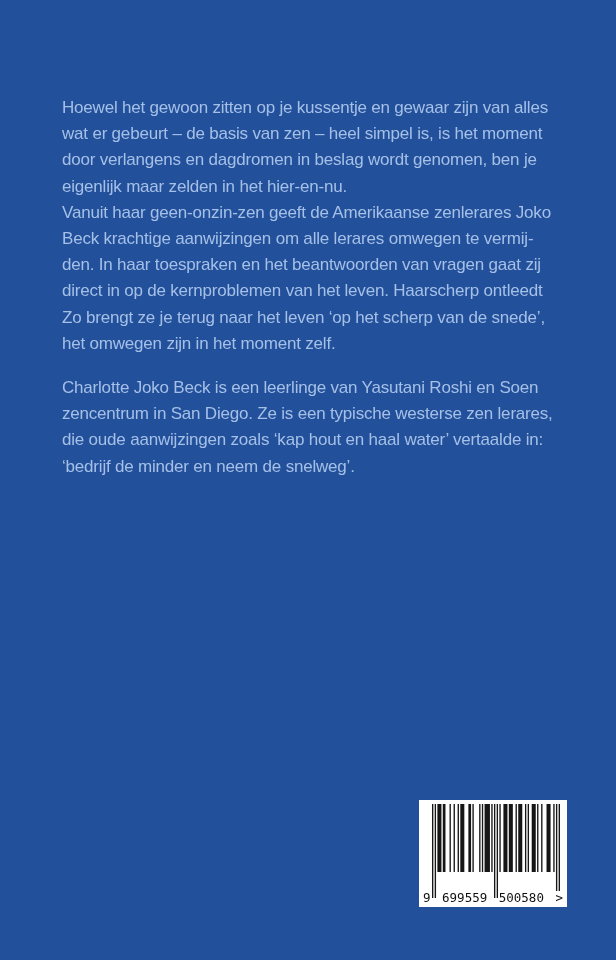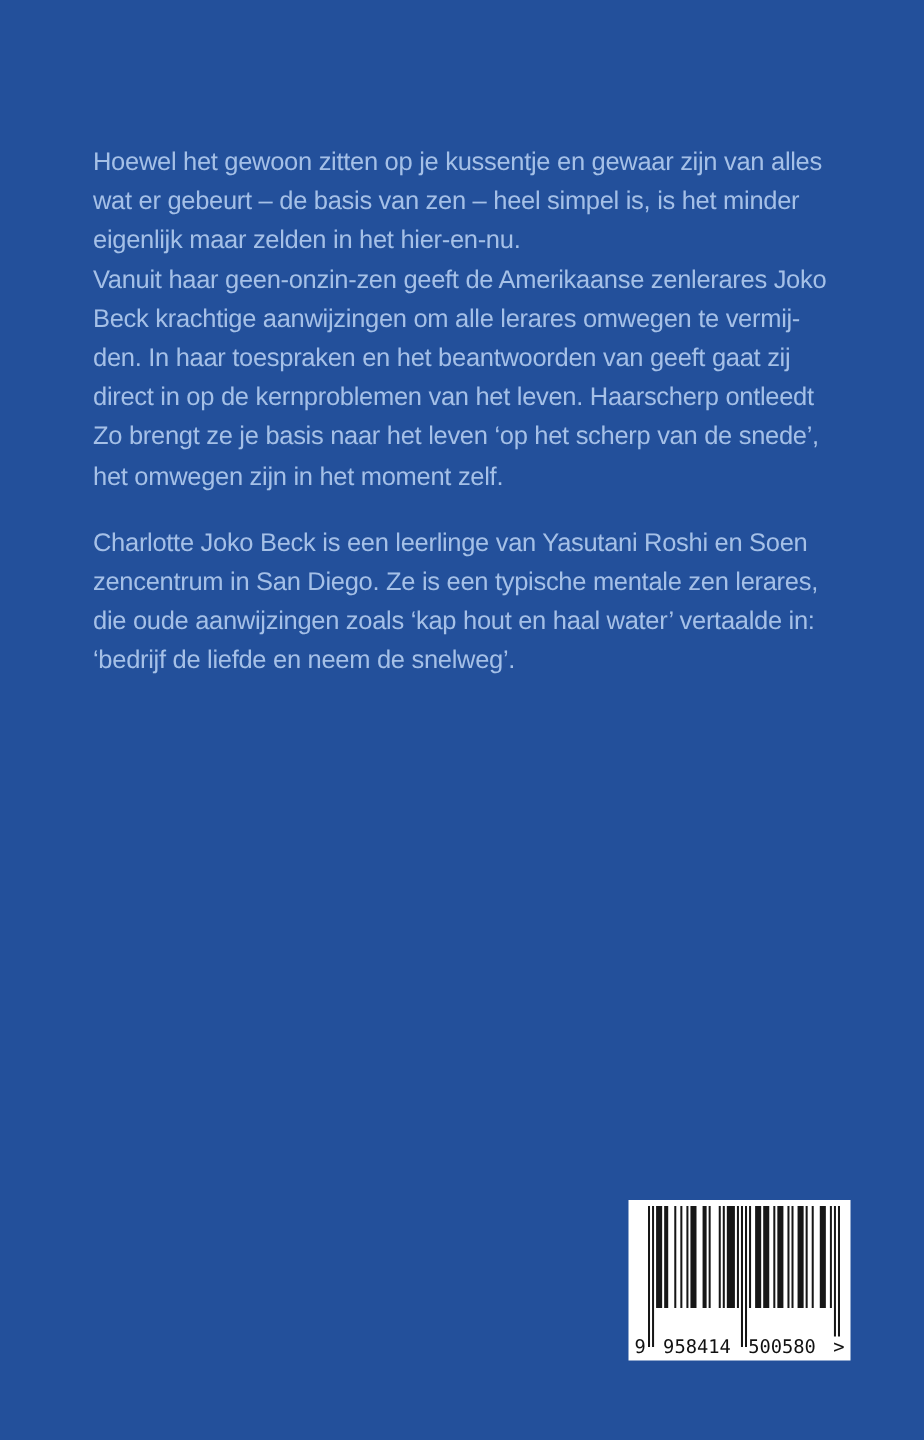--- a/index.html
+++ b/index.html
@@ -69,36 +69,37 @@
   }
 </style>
 </head>
 <body>
 
 <div class="cover">
 
   <div class="text-block">
       <div class="paragraph">
         <div class="line">Hoewel het gewoon zitten op je kussentje en gewaar zijn van alles</div>
-        <div class="line">wat er gebeurt – de basis van zen – heel simpel is, is het minder</div>
+        <div class="line">wat er gebeurt – de basis van zen – heel simpel is, is het moment</div>
+        <div class="line">door verlangens en dagdromen in beslag wordt genomen, ben je</div>
         <div class="line">eigenlijk maar zelden in het hier-en-nu.</div>
       </div>
       <div class="paragraph">
         <div class="line">Vanuit haar geen-onzin-zen geeft de Amerikaanse zenlerares Joko</div>
         <div class="line">Beck krachtige aanwijzingen om alle lerares omwegen te vermij-</div>
-        <div class="line">den. In haar toespraken en het beantwoorden van geeft gaat zij</div>
+        <div class="line">den. In haar toespraken en het beantwoorden van vragen gaat zij</div>
         <div class="line">direct in op de kernproblemen van het leven. Haarscherp ontleedt</div>
-        <div class="line">Zo brengt ze je basis naar het leven ‘op het scherp van de snede’,</div>
+        <div class="line">Zo brengt ze je terug naar het leven ‘op het scherp van de snede’,</div>
         <div class="line">het omwegen zijn in het moment zelf.</div>
       </div>
       <div class="paragraph">
         <div class="line">Charlotte Joko Beck is een leerlinge van Yasutani Roshi en Soen</div>
-        <div class="line">zencentrum in San Diego. Ze is een typische mentale zen lerares,</div>
+        <div class="line">zencentrum in San Diego. Ze is een typische westerse zen lerares,</div>
         <div class="line">die oude aanwijzingen zoals ‘kap hout en haal water’ vertaalde in:</div>
-        <div class="line">‘bedrijf de liefde en neem de snelweg’.</div>
+        <div class="line">‘bedrijf de minder en neem de snelweg’.</div>
       </div>
     </div>
 
   <div class="barcode-box">
     <svg id="barcode-svg" class="barcode-bars" viewBox="0 0 95 94" preserveAspectRatio="none">
         <rect x="0" y="0" width="1" height="94" fill="#161616"></rect>
         <rect x="2" y="0" width="1" height="94" fill="#161616"></rect>
         <rect x="4" y="0" width="3" height="68" fill="#161616"></rect>
         <rect x="8" y="0" width="2" height="68" fill="#161616"></rect>
         <rect x="13" y="0" width="1" height="68" fill="#161616"></rect>
@@ -123,19 +124,19 @@
         <rect x="74" y="0" width="3" height="68" fill="#161616"></rect>
         <rect x="78" y="0" width="1" height="68" fill="#161616"></rect>
         <rect x="81" y="0" width="1" height="68" fill="#161616"></rect>
         <rect x="85" y="0" width="3" height="68" fill="#161616"></rect>
         <rect x="90" y="0" width="1" height="68" fill="#161616"></rect>
         <rect x="92" y="0" width="1" height="94" fill="#161616"></rect>
         <rect x="94" y="0" width="1" height="94" fill="#161616"></rect>
       </svg>
     <div class="barcode-digits">
       <span>9</span>
-      <span>958414</span>
+      <span>699559</span>
       <span>500580</span>
       <span>&gt;</span>
     </div>
   </div>
 
 </div>
 
 </body></html>

